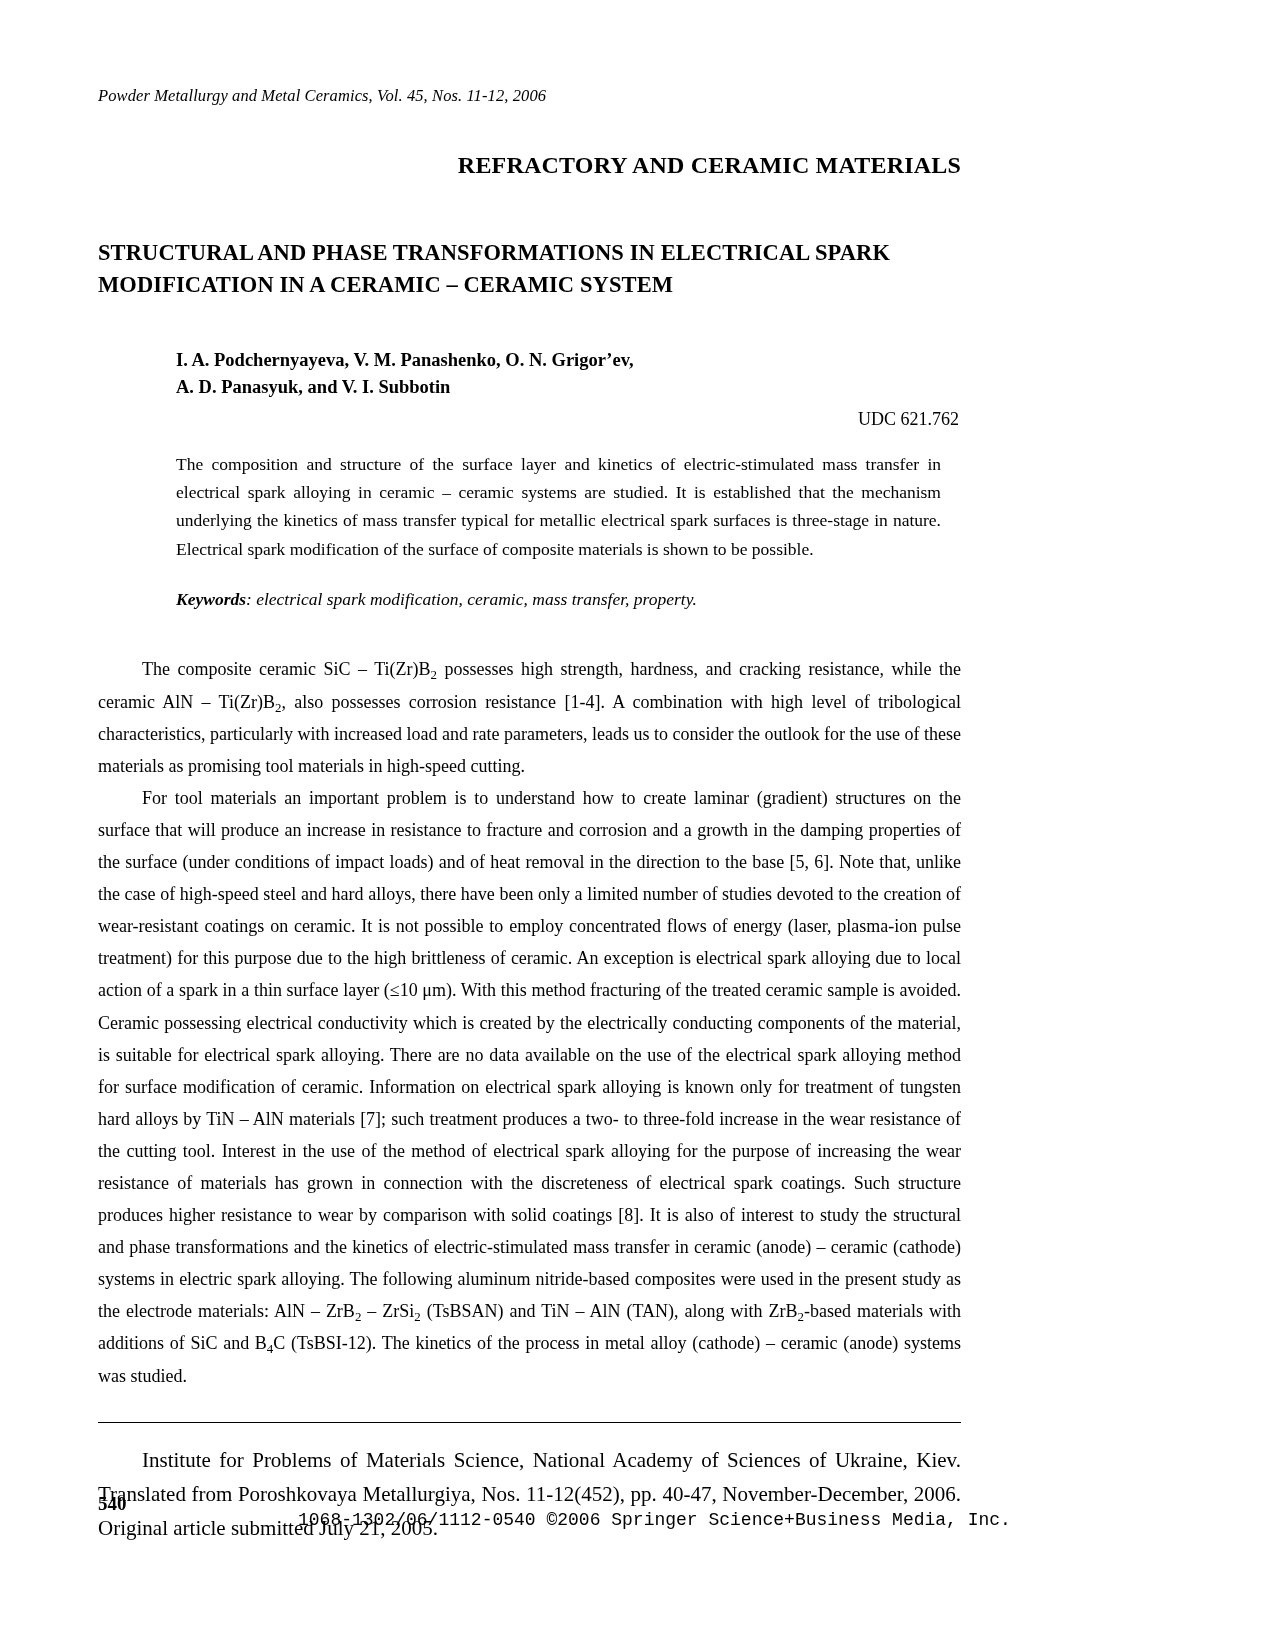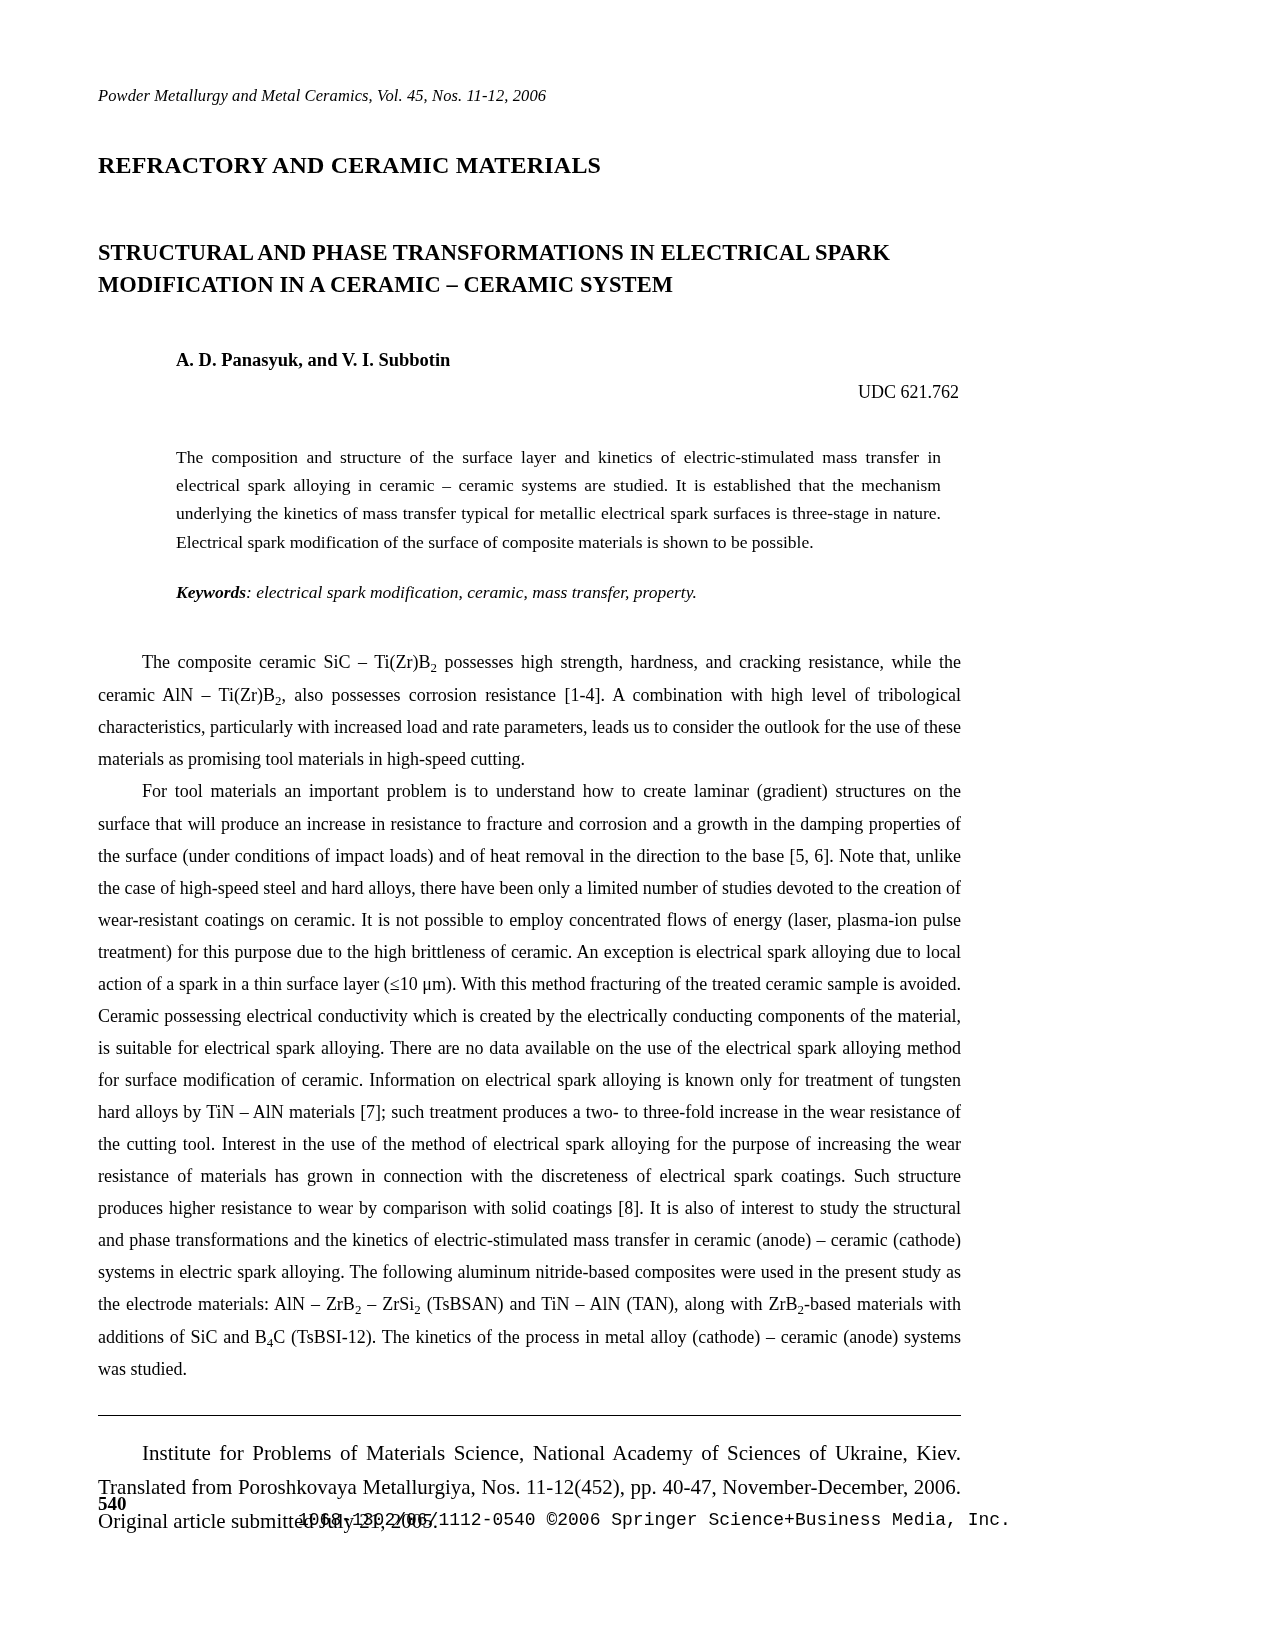--- a/index.html
+++ b/index.html
@@ -27,40 +27,41 @@
     font-style: italic;
     font-size: 16.5px;
     letter-spacing: 0.1px;
     margin-bottom: 46px;
   }
   .section-heading {
     font-weight: bold;
     font-size: 24px;
     letter-spacing: 0.2px;
     margin-bottom: 58px;
+    text-align: right;
   }
   .article-title {
     font-weight: bold;
     font-size: 22.5px;
     line-height: 1.42;
     letter-spacing: 0.1px;
     margin-bottom: 46px;
   }
   .authors {
     font-weight: bold;
     font-size: 18.5px;
     line-height: 1.45;
     margin-left: 78px;
     margin-bottom: 8px;
   }
   .udc {
     text-align: right;
     font-size: 18px;
     margin-right: 2px;
-    margin-bottom: 40px;
+    margin-bottom: 20px;
   }
   .abstract {
     font-size: 17.5px;
     line-height: 1.62;
     text-align: justify;
     margin-left: 78px;
     margin-right: 20px;
     margin-bottom: 22px;
   }
   .keywords {
@@ -121,20 +122,21 @@
 
 <div class="page">
 
   <div class="journal-ref">Powder Metallurgy and Metal Ceramics, Vol. 45, Nos. 11-12, 2006</div>
 
   <div class="section-heading">REFRACTORY AND CERAMIC MATERIALS</div>
 
   <div class="article-title">STRUCTURAL AND PHASE TRANSFORMATIONS IN ELECTRICAL SPARK MODIFICATION IN A CERAMIC – CERAMIC SYSTEM</div>
 
   <div class="authors">
+    <div>I. A. Podchernyayeva, V. M. Panashenko, O. N. Grigor’ev,</div>
     <div>A. D. Panasyuk, and V. I. Subbotin</div>
   </div>
 
   <div class="udc">UDC 621.762</div>
 
   <div class="abstract">The composition and structure of the surface layer and kinetics of electric-stimulated mass transfer in electrical spark alloying in ceramic – ceramic systems are studied. It is established that the mechanism underlying the kinetics of mass transfer typical for metallic electrical spark surfaces is three-stage in nature. Electrical spark modification of the surface of composite materials is shown to be possible.</div>
 
   <div class="keywords"><b>Keywords</b><span>: electrical spark modification, ceramic, mass transfer, property.</span></div>
 
   <p class="body-par"><span>The composite ceramic SiC – Ti(Zr)B</span><sub>2</sub><span> possesses high strength, hardness, and cracking resistance, while the ceramic AlN – Ti(Zr)B</span><sub>2</sub><span>, also possesses corrosion resistance [1-4]. A combination with high level of tribological characteristics, particularly with increased load and rate parameters, leads us to consider the outlook for the use of these materials as promising tool materials in high-speed cutting.</span></p>

